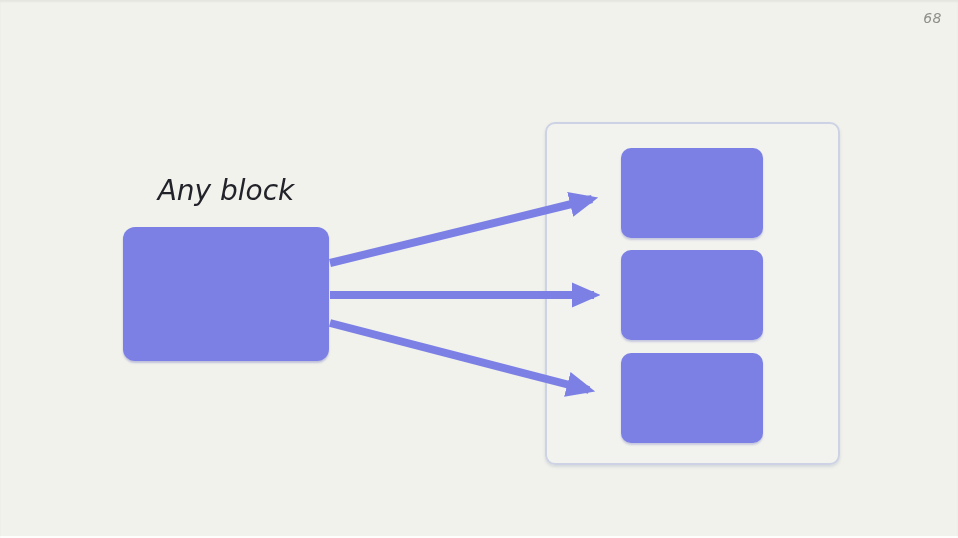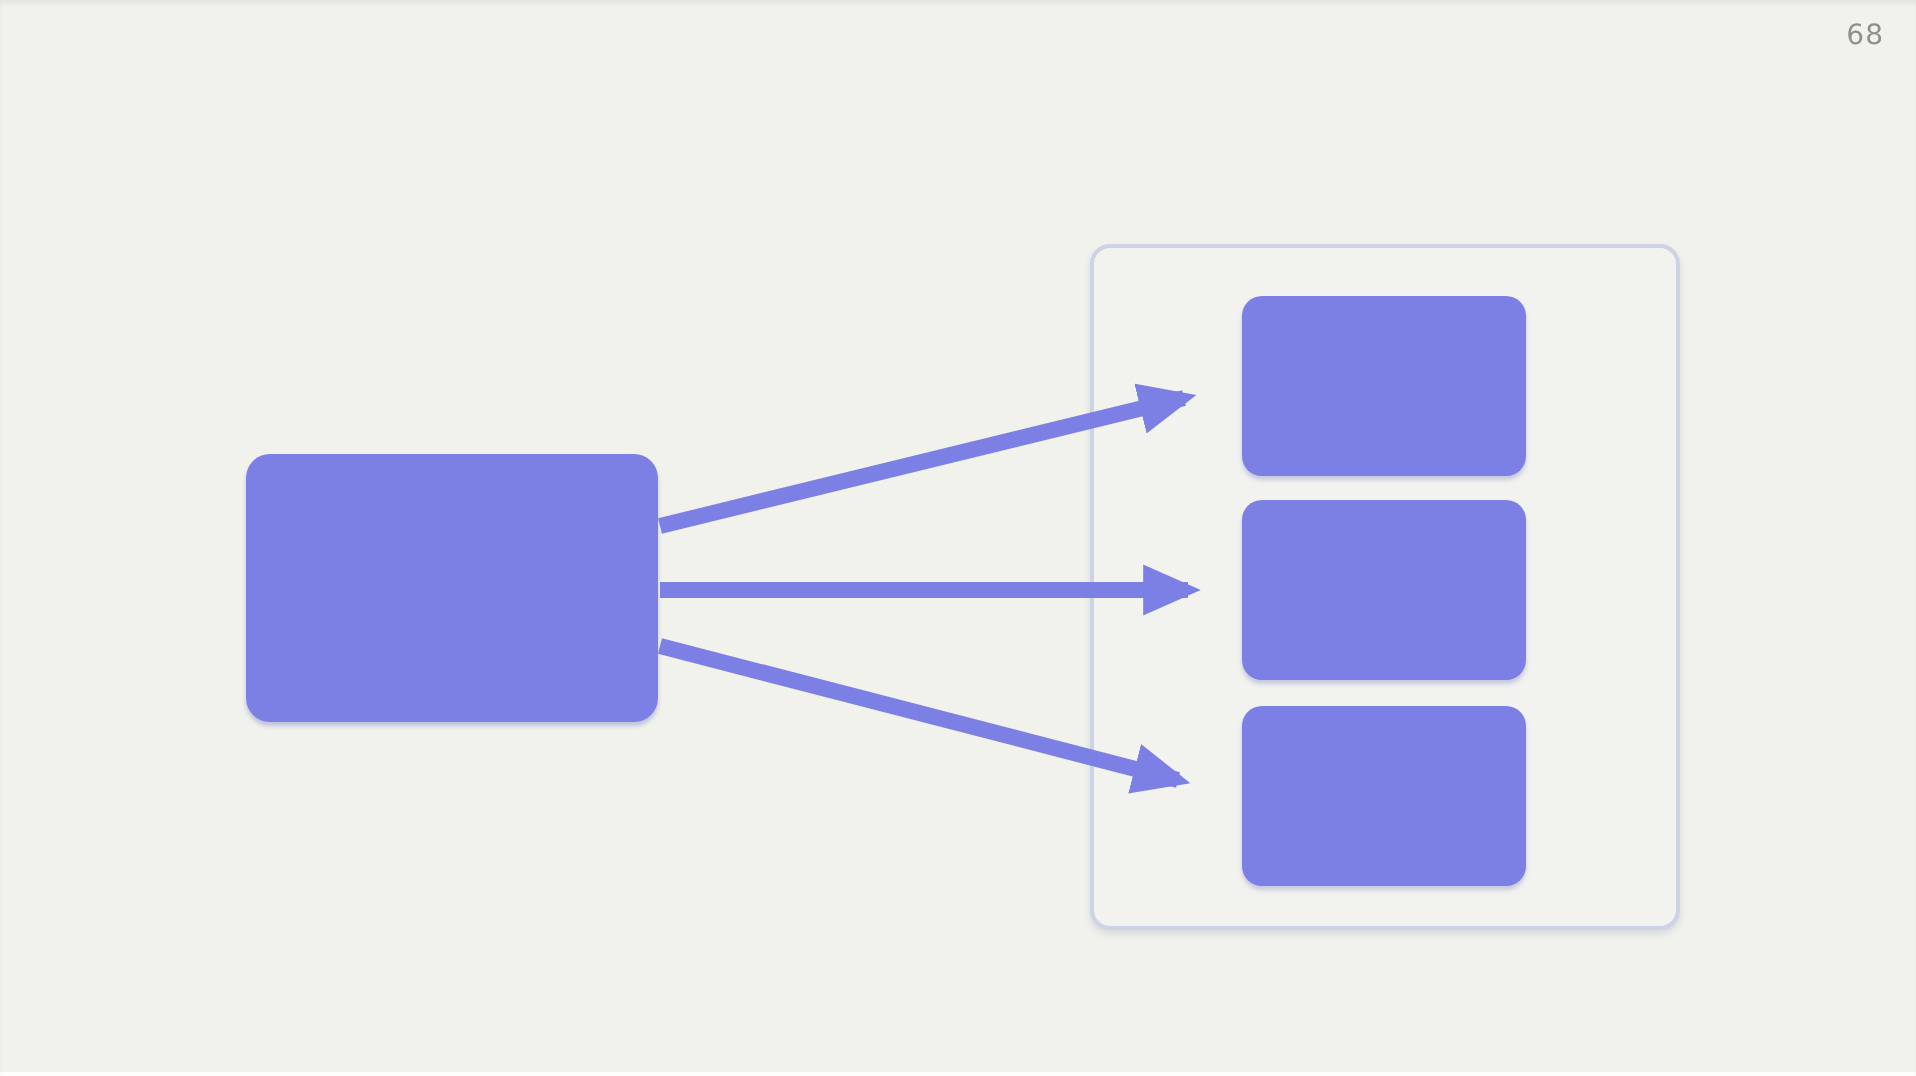--- a/index.html
+++ b/index.html
@@ -8,20 +8,21 @@
     background: #ffffff;
     font-family: "DejaVu Sans", "Liberation Sans", sans-serif;
   }
   .slide {
     position: relative;
     width: 958px;
     height: 538px;
     background: var(--bg, #f1f2ec);
     overflow: hidden;
     box-shadow: inset 0 2px 2px rgba(0,0,0,0.05), inset 0 -2px 0 rgba(255,255,255,0.9);
+    font-style: italic;
   }
   .page-number {
     position: absolute;
     top: 10px;
     right: 16px;
     font-size: 14px;
     color: var(--page-number-text, #8f9089);
     letter-spacing: 0.5px;
   }
   .heading {
@@ -82,20 +83,21 @@
     pointer-events: none;
   }
 </style>
 </head>
 <body>
 
 <div class="slide">
 
   <div class="page-number">68</div>
 
+  <div class="heading source-label">Any block</div>
 
   <div class="source-block"></div>
 
 
   <div class="app-container" id="app-container">
       <div class="app-block" style="top: 24px;"></div>
       <div class="app-block" style="top: 126px;"></div>
       <div class="app-block" style="top: 229px;"></div>
     </div>
 

